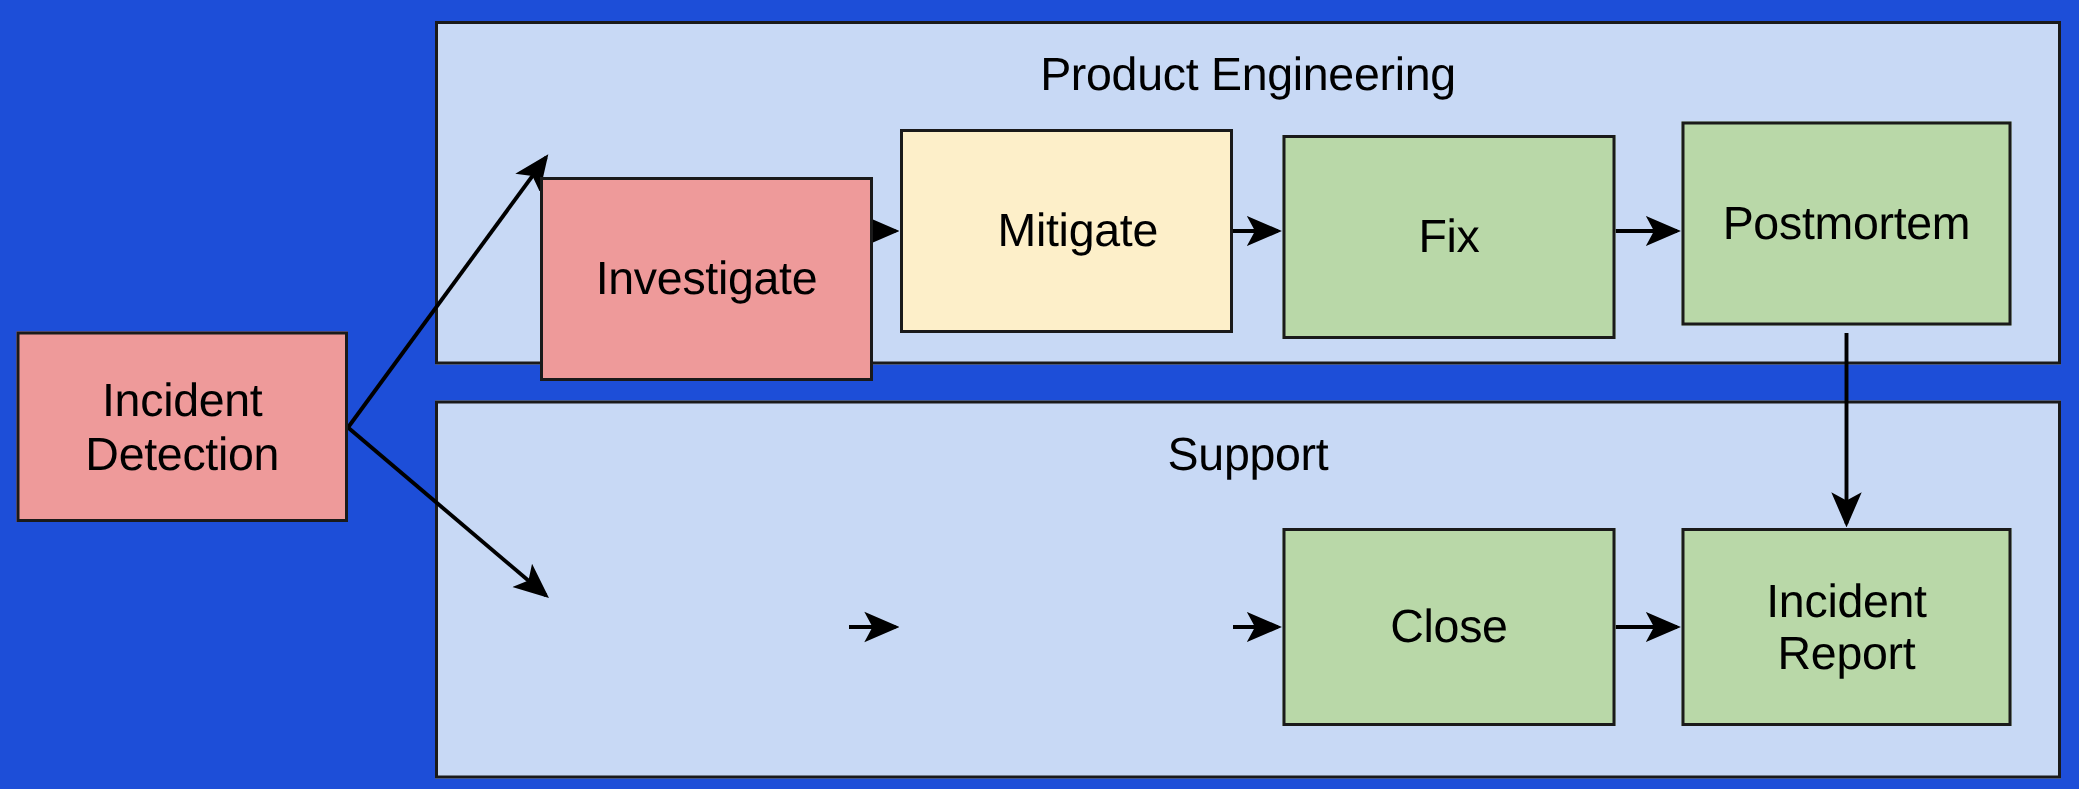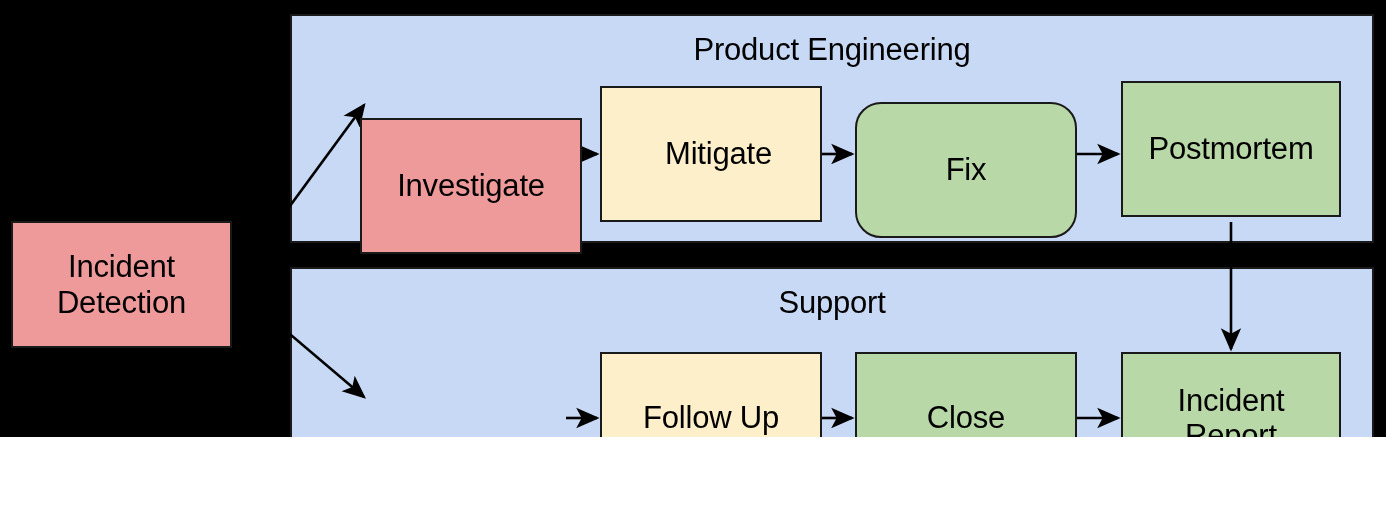--- a/index.html
+++ b/index.html
@@ -7,22 +7,22 @@
     margin: 0;
     padding: 0;
     background: #ffffff;
   }
   body {
     font-family: "Liberation Sans", sans-serif;
   }
   #diagram {
     position: relative;
     width: 1386px;
-    height: 437px;
-    background: #000000;
+    height: 526px;
+    background: #1d4ed8;
     overflow: hidden;
   }
   .svg-layer {
     position: absolute;
     left: 0;
     top: 0;
     width: 1386px;
     height: 526px;
     pointer-events: none;
   }
@@ -91,21 +91,20 @@
 
       <line x1="1231" y1="222" x2="1231" y2="349" marker-end="url(#arrowhead)"></line>
     </g>
   </svg>
 
   <div class="node" style="left:11px; top:221px; width:221px; height:127px; background:#ee9a9a;">Incident
 Detection</div>
 
   <div class="node" style="left:360px; top:86px; width:222px; height:136px; background:#ee9a9a;margin-top:32px;">Investigate</div>
   <div class="node" style="left:600px; top:86px; width:222px; height:136px; background:#fdefc9;padding-left:15px;">Mitigate</div>
-  <div class="node" style="left:855px; top:102px; width:222px; height:136px; background:#b9d8a8;border-radius:26px;">Fix</div>
+  <div class="node" style="left:855px; top:90px; width:222px; height:136px; background:#b9d8a8;">Fix</div>
   <div class="node" style="left:1121px; top:81px; width:220px; height:136px; background:#b9d8a8;">Postmortem</div>
 
-  <div class="node" style="left:600px; top:352px; width:222px; height:132px; background:#fdefc9;">Follow Up</div>
   <div class="node" style="left:855px; top:352px; width:222px; height:132px; background:#b9d8a8;text-align:center;">Close</div>
   <div class="node" style="left:1121px; top:352px; width:220px; height:132px; background:#b9d8a8;">Incident
 Report</div>
 
 </div>
 
 </body></html>

